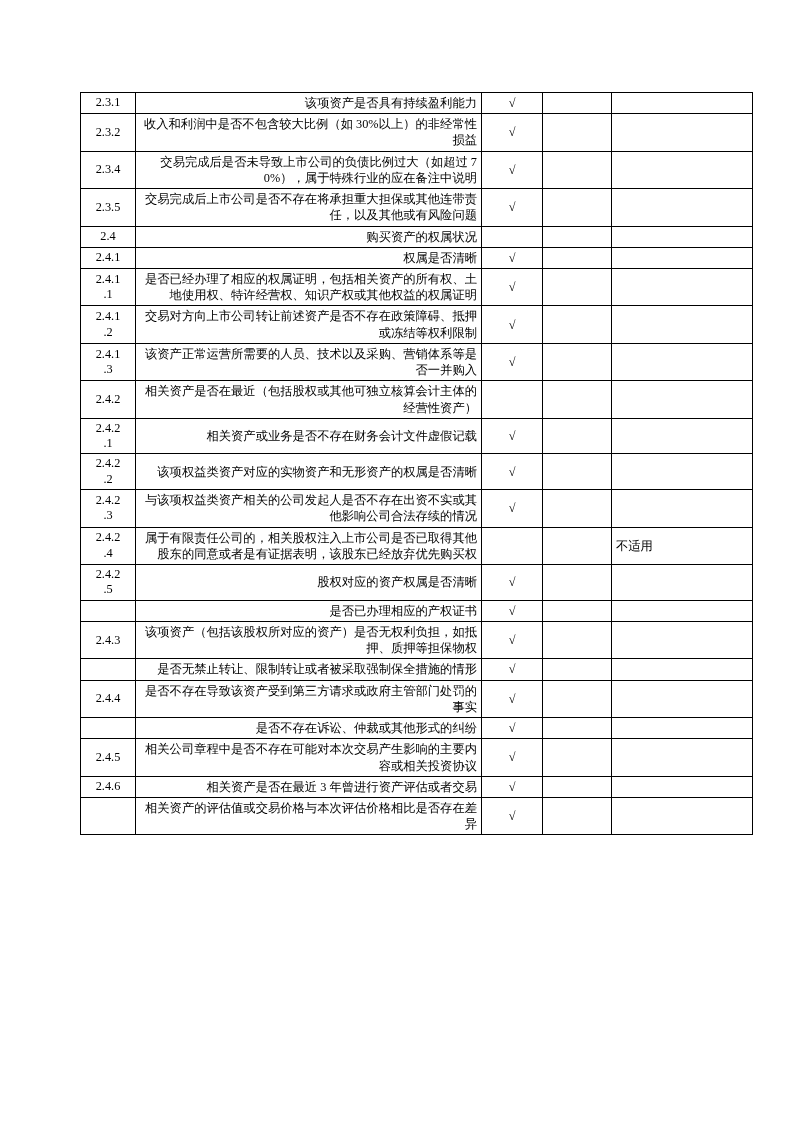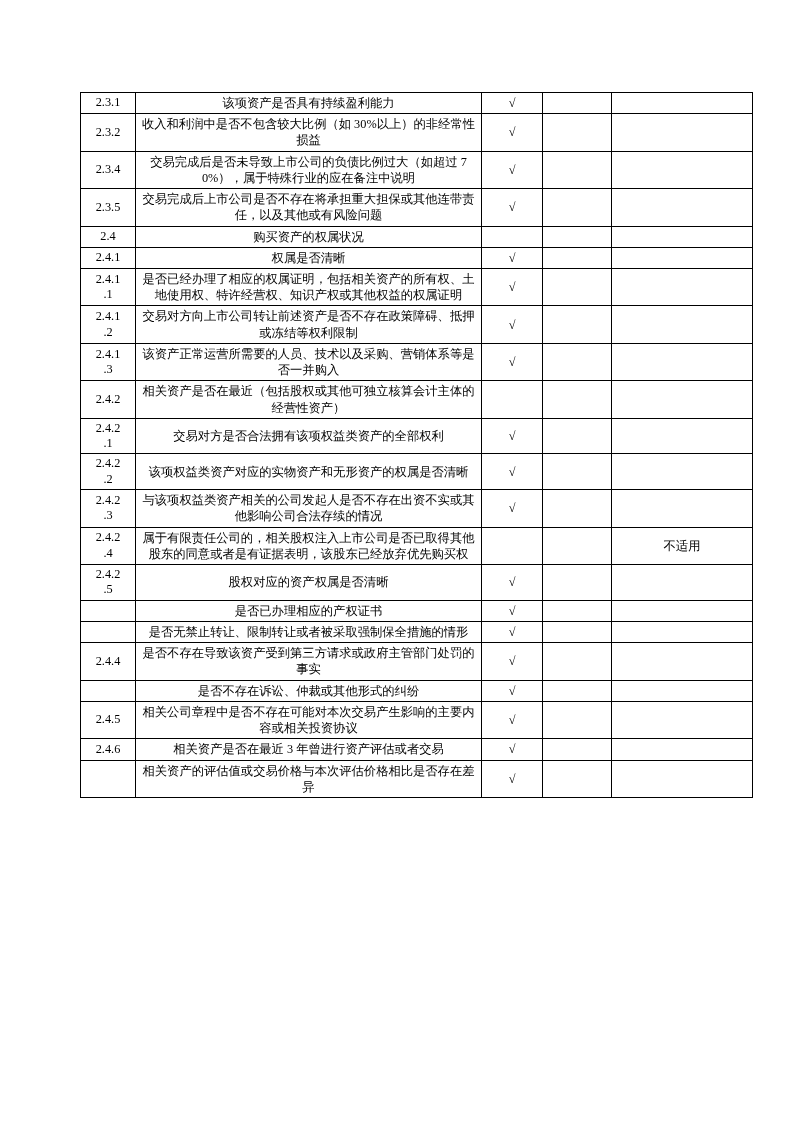--- a/index.html
+++ b/index.html
@@ -39,33 +39,33 @@
   }
   td.col-num {
     width: 52px;
     text-align: center;
     font-size: 12.3px;
     padding: 2px 1px;
     line-height: 1.25;
   }
   td.col-text {
     width: 337px;
-    text-align: center;
+    text-align: right;
   }
   td.col-check {
     width: 52px;
     text-align: center;
   }
   td.col-mid {
     width: 60px;
     text-align: center;
   }
   td.col-note {
     width: 132px;
-    text-align: center;
+    text-align: left;
     font-size: 12.3px;
   }
   .section-text {
     font-size: 13.2px;
   }
   .check {
     font-size: 12px;
     line-height: 1;
   }
   .num-stack {
@@ -160,21 +160,21 @@
           <td class="col-text">相关资产是否在最近（包括股权或其他可独立核算会计主体的经营性资产）</td>
           <td class="col-check check"></td>
           <td class="col-mid"></td>
           <td class="col-note"></td>
         </tr>
         <tr>
           <td class="col-num">
             <span class="num-stack">2.4.2</span>
             <span class="num-sub">.1</span>
           </td>
-          <td class="col-text section-text">交易对方是否合法拥有该项权益类资产的全部权利</td>
+          <td class="col-text section-text">相关资产或业务是否不存在财务会计文件虚假记载</td>
           <td class="col-check check">√</td>
           <td class="col-mid"></td>
           <td class="col-note"></td>
         </tr>
         <tr>
           <td class="col-num">
             <span class="num-stack">2.4.2</span>
             <span class="num-sub">.2</span>
           </td>
           <td class="col-text">该项权益类资产对应的实物资产和无形资产的权属是否清晰</td>
@@ -208,20 +208,27 @@
             <span class="num-sub">.5</span>
           </td>
           <td class="col-text section-text">股权对应的资产权属是否清晰</td>
           <td class="col-check check">√</td>
           <td class="col-mid"></td>
           <td class="col-note"></td>
         </tr>
         <tr>
           <td class="col-num"></td>
           <td class="col-text section-text">是否已办理相应的产权证书</td>
+          <td class="col-check check">√</td>
+          <td class="col-mid"></td>
+          <td class="col-note"></td>
+        </tr>
+        <tr>
+          <td class="col-num">2.4.3</td>
+          <td class="col-text">该项资产（包括该股权所对应的资产）是否无权利负担，如抵押、质押等担保物权</td>
           <td class="col-check check">√</td>
           <td class="col-mid"></td>
           <td class="col-note"></td>
         </tr>
         <tr>
           <td class="col-num"></td>
           <td class="col-text">是否无禁止转让、限制转让或者被采取强制保全措施的情形</td>
           <td class="col-check check">√</td>
           <td class="col-mid"></td>
           <td class="col-note"></td>

